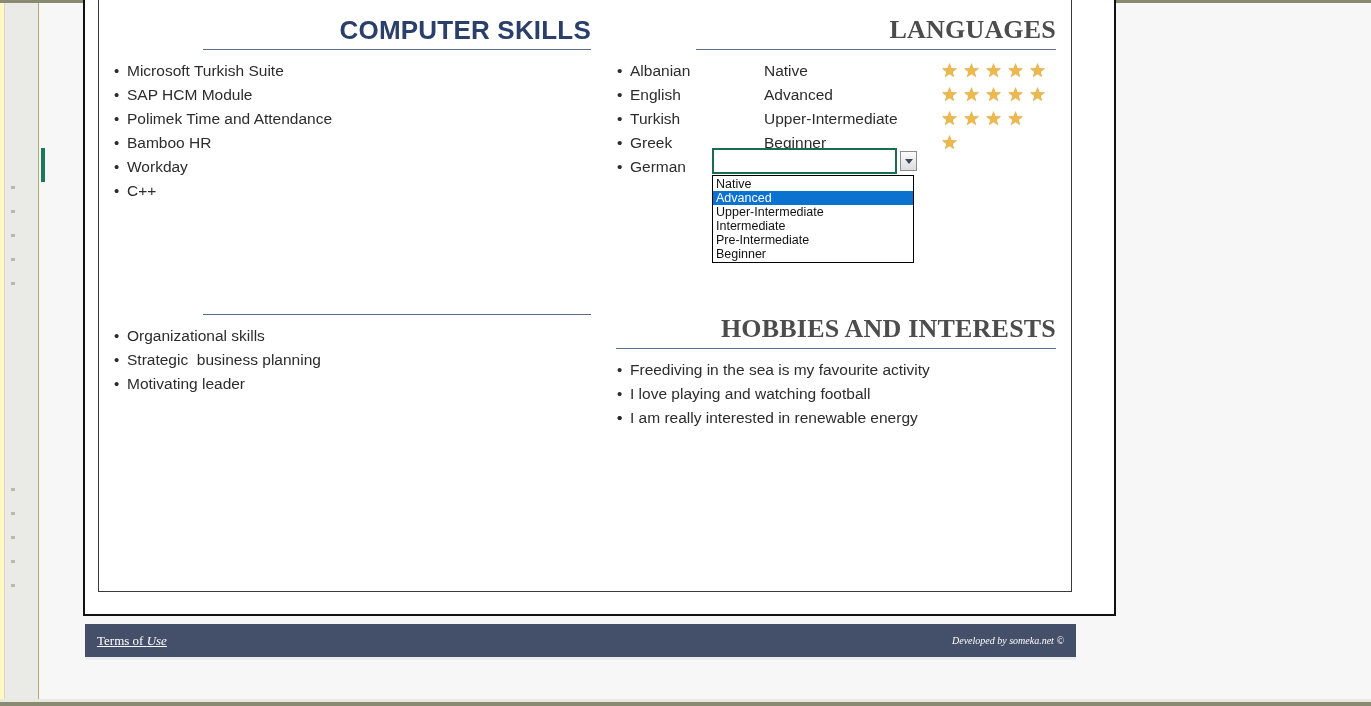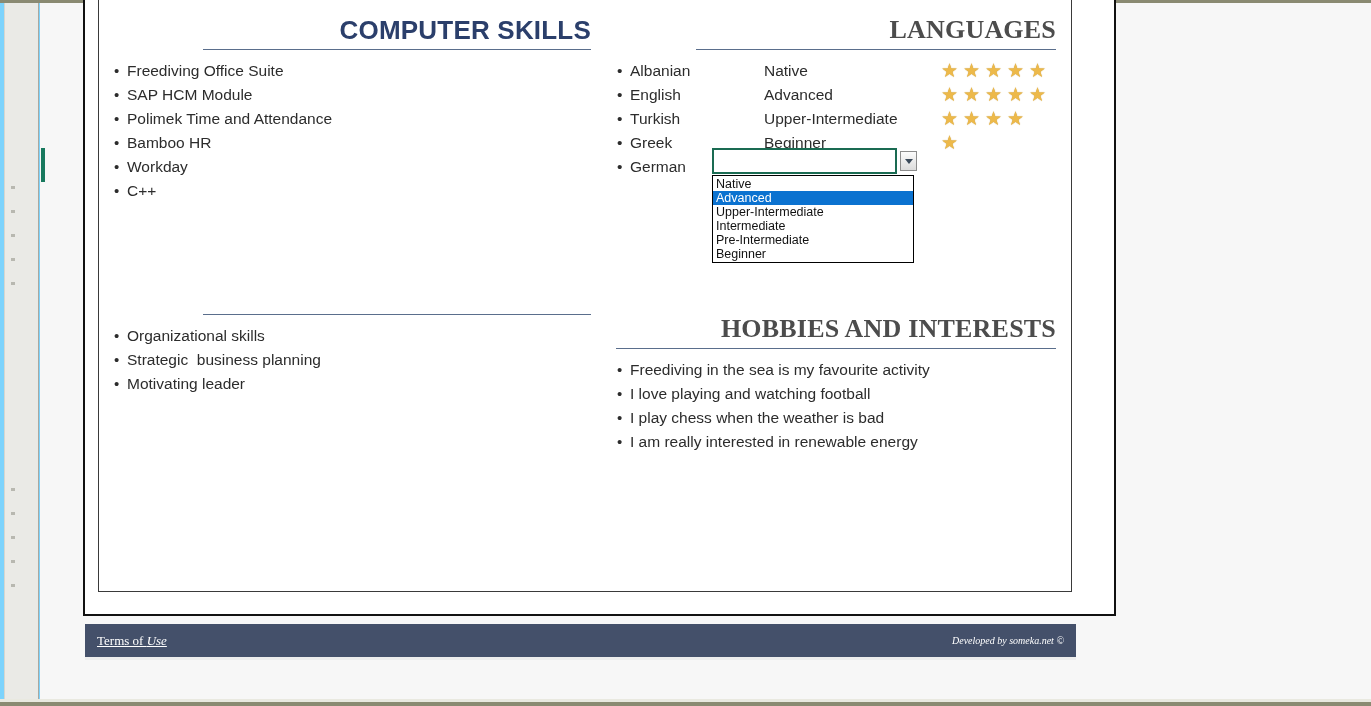--- a/index.html
+++ b/index.html
@@ -8,21 +8,21 @@
     width: 1371px; height: 706px;
     overflow: hidden;
     background: #f4f4f2;
     font-family: "Liberation Sans", sans-serif;
   }
 
   #root {
     position: relative;
     width: 1371px;
     height: 706px;
-    background: #7dd3fc;
+    background: #fef9c3;
   }
 
   
   .frame-top-rule {
     position: absolute; left: 0; top: 0; width: 1371px; height: 3px;
     background: #8a8a72;
   }
   .frame-bottom-rule {
     position: absolute; left: 0; bottom: 0; width: 1371px; height: 4px;
     background: #8a8a72;
@@ -262,21 +262,21 @@
 
   <div class="sel-indicator"></div>
 
   <div class="page">
     <div class="content-box">
 
       <div class="sec" style="left:14px; top:14px; width:478px;">
         <div class="sec-title navy">COMPUTER SKILLS</div>
         <div class="sec-rule" style="margin-left:90px;"></div>
         <ul class="blist">
-          <li><span class="bullet">•</span><span>Freediving Office Suite</span></li>
+          <li><span class="bullet">•</span><span>Microsoft Turkish Suite</span></li>
           <li><span class="bullet">•</span><span>SAP HCM Module</span></li>
           <li><span class="bullet">•</span><span>Polimek Time and Attendance</span></li>
           <li><span class="bullet">•</span><span>Bamboo HR</span></li>
           <li><span class="bullet">•</span><span>Workday</span></li>
           <li><span class="bullet">•</span><span>C++</span></li>
         </ul>
       </div>
 
       <div class="sec" style="left:517px; top:14px; width:440px;">
         <div class="sec-title grey">LANGUAGES</div>
@@ -330,21 +330,21 @@
           <li style="line-height:24px;"><span class="bullet">•</span><span>Motivating leader</span></li>
         </ul>
       </div>
 
       <div class="sec" style="left:517px; top:313px; width:440px;">
         <div class="sec-title grey">HOBBIES AND INTERESTS</div>
         <div class="sec-rule" style="margin-left:0px;"></div>
         <ul class="blist">
           <li style="line-height:24px;"><span class="bullet">•</span><span>Freediving in the sea is my favourite activity</span></li>
           <li style="line-height:24px;"><span class="bullet">•</span><span>I love playing and watching football</span></li>
-          <li style="line-height:24px;"><span class="bullet">•</span><span>I play chess when the weather is bad</span></li>
+          <li style="line-height:24px;"><span class="bullet">•</span></li>
           <li style="line-height:24px;"><span class="bullet">•</span><span>I am really interested in renewable energy</span></li>
         </ul>
       </div>
 
     </div>
   </div>
 
   <div class="cell-wrap">
     <div class="active-cell"></div>
     <div class="dd-button">

